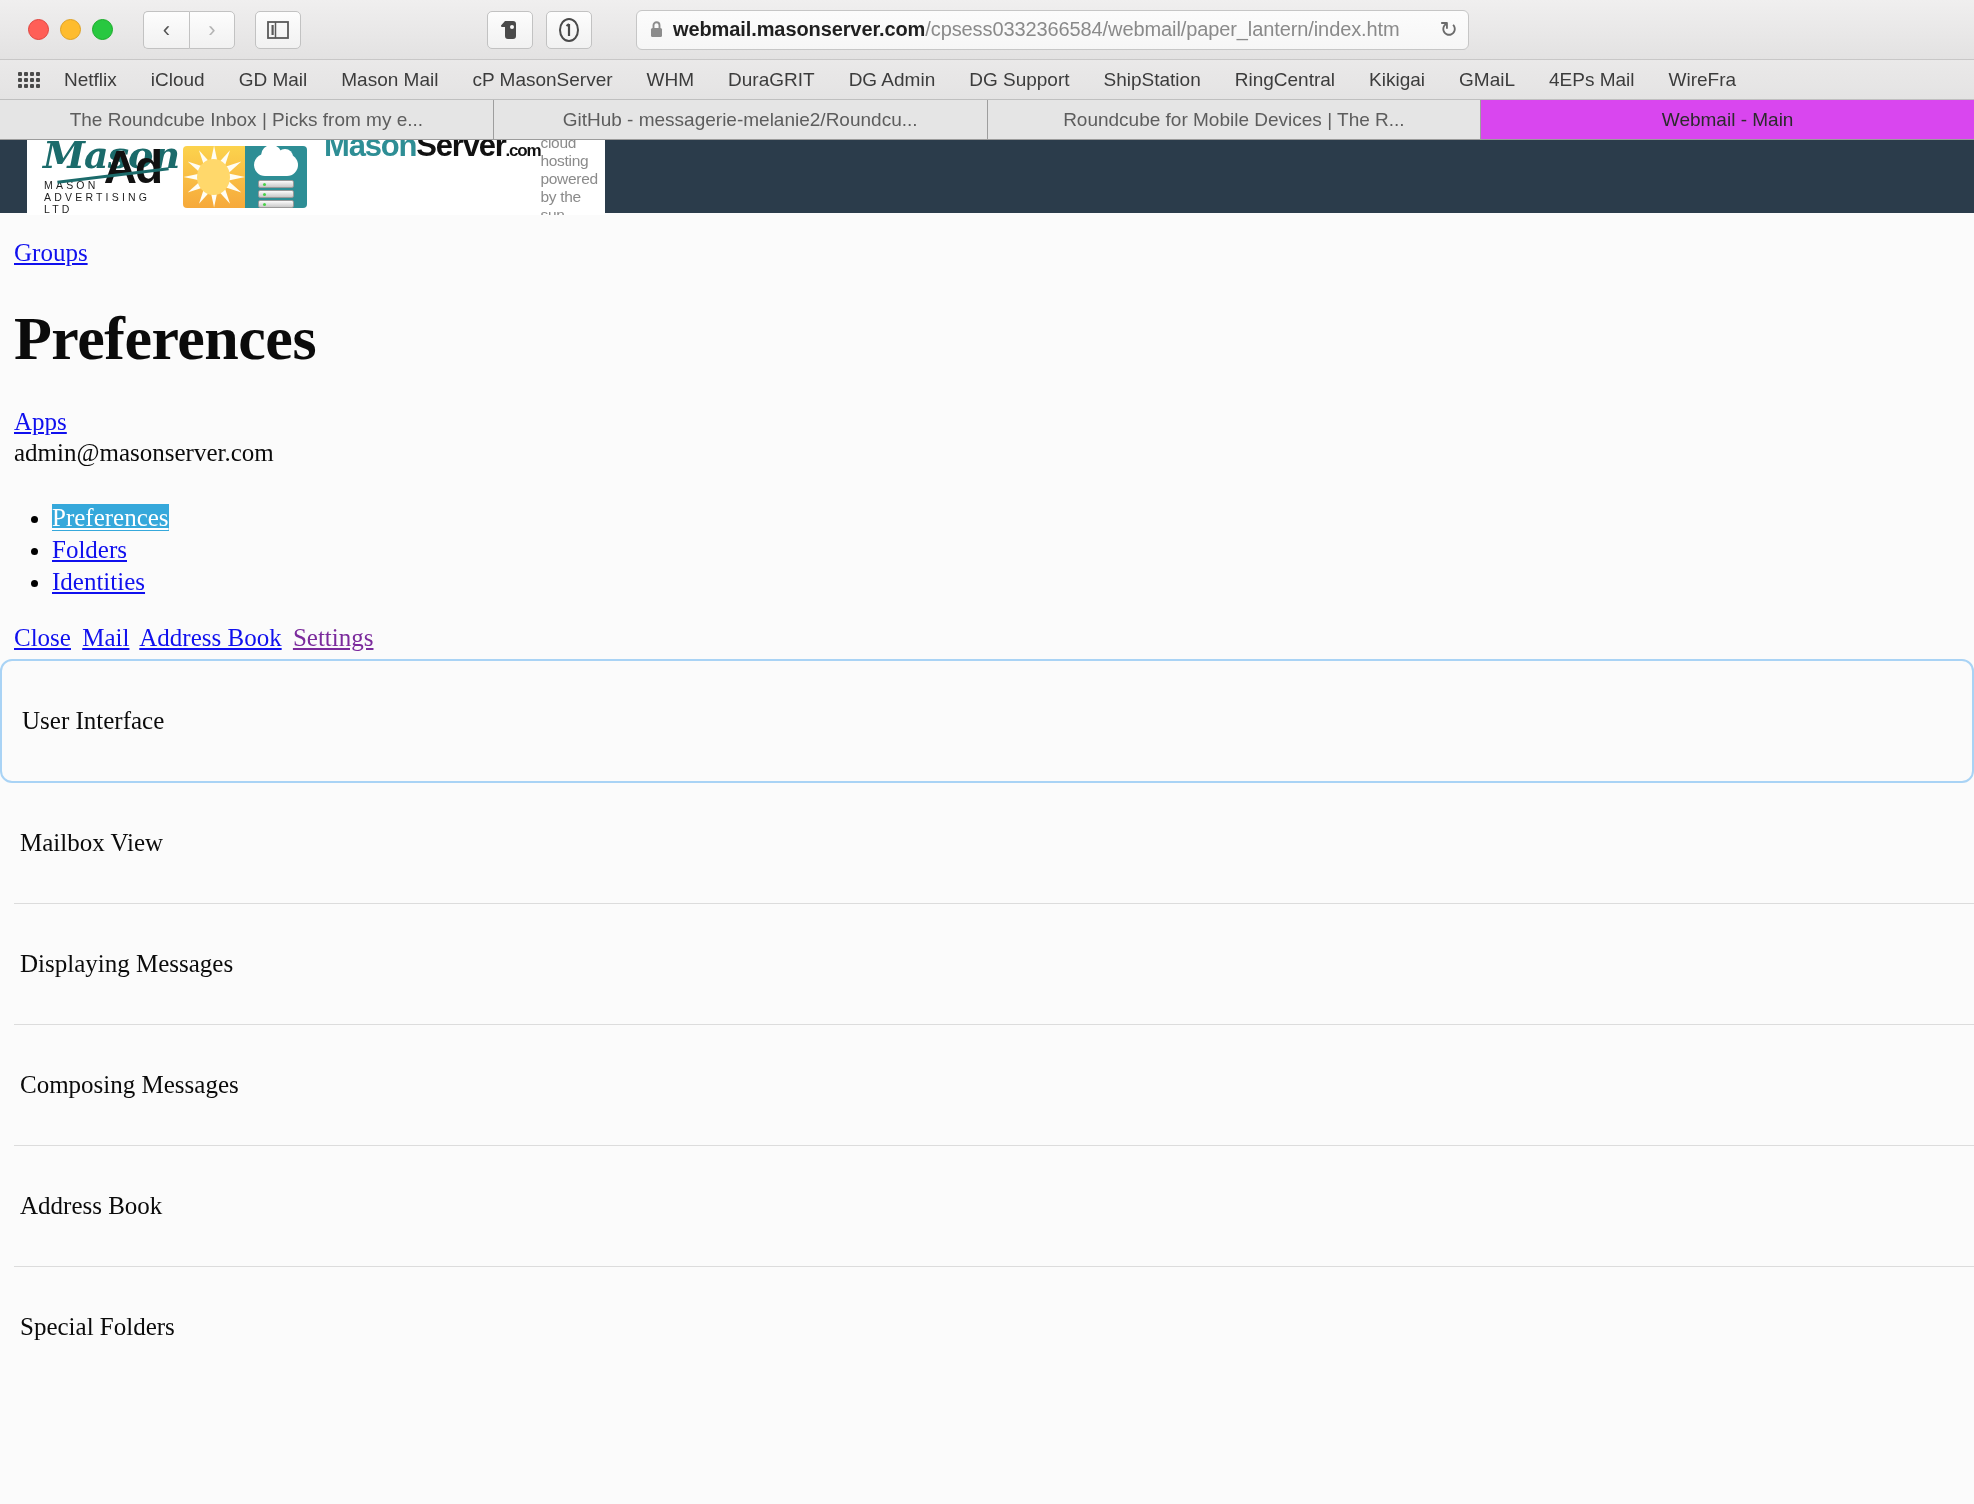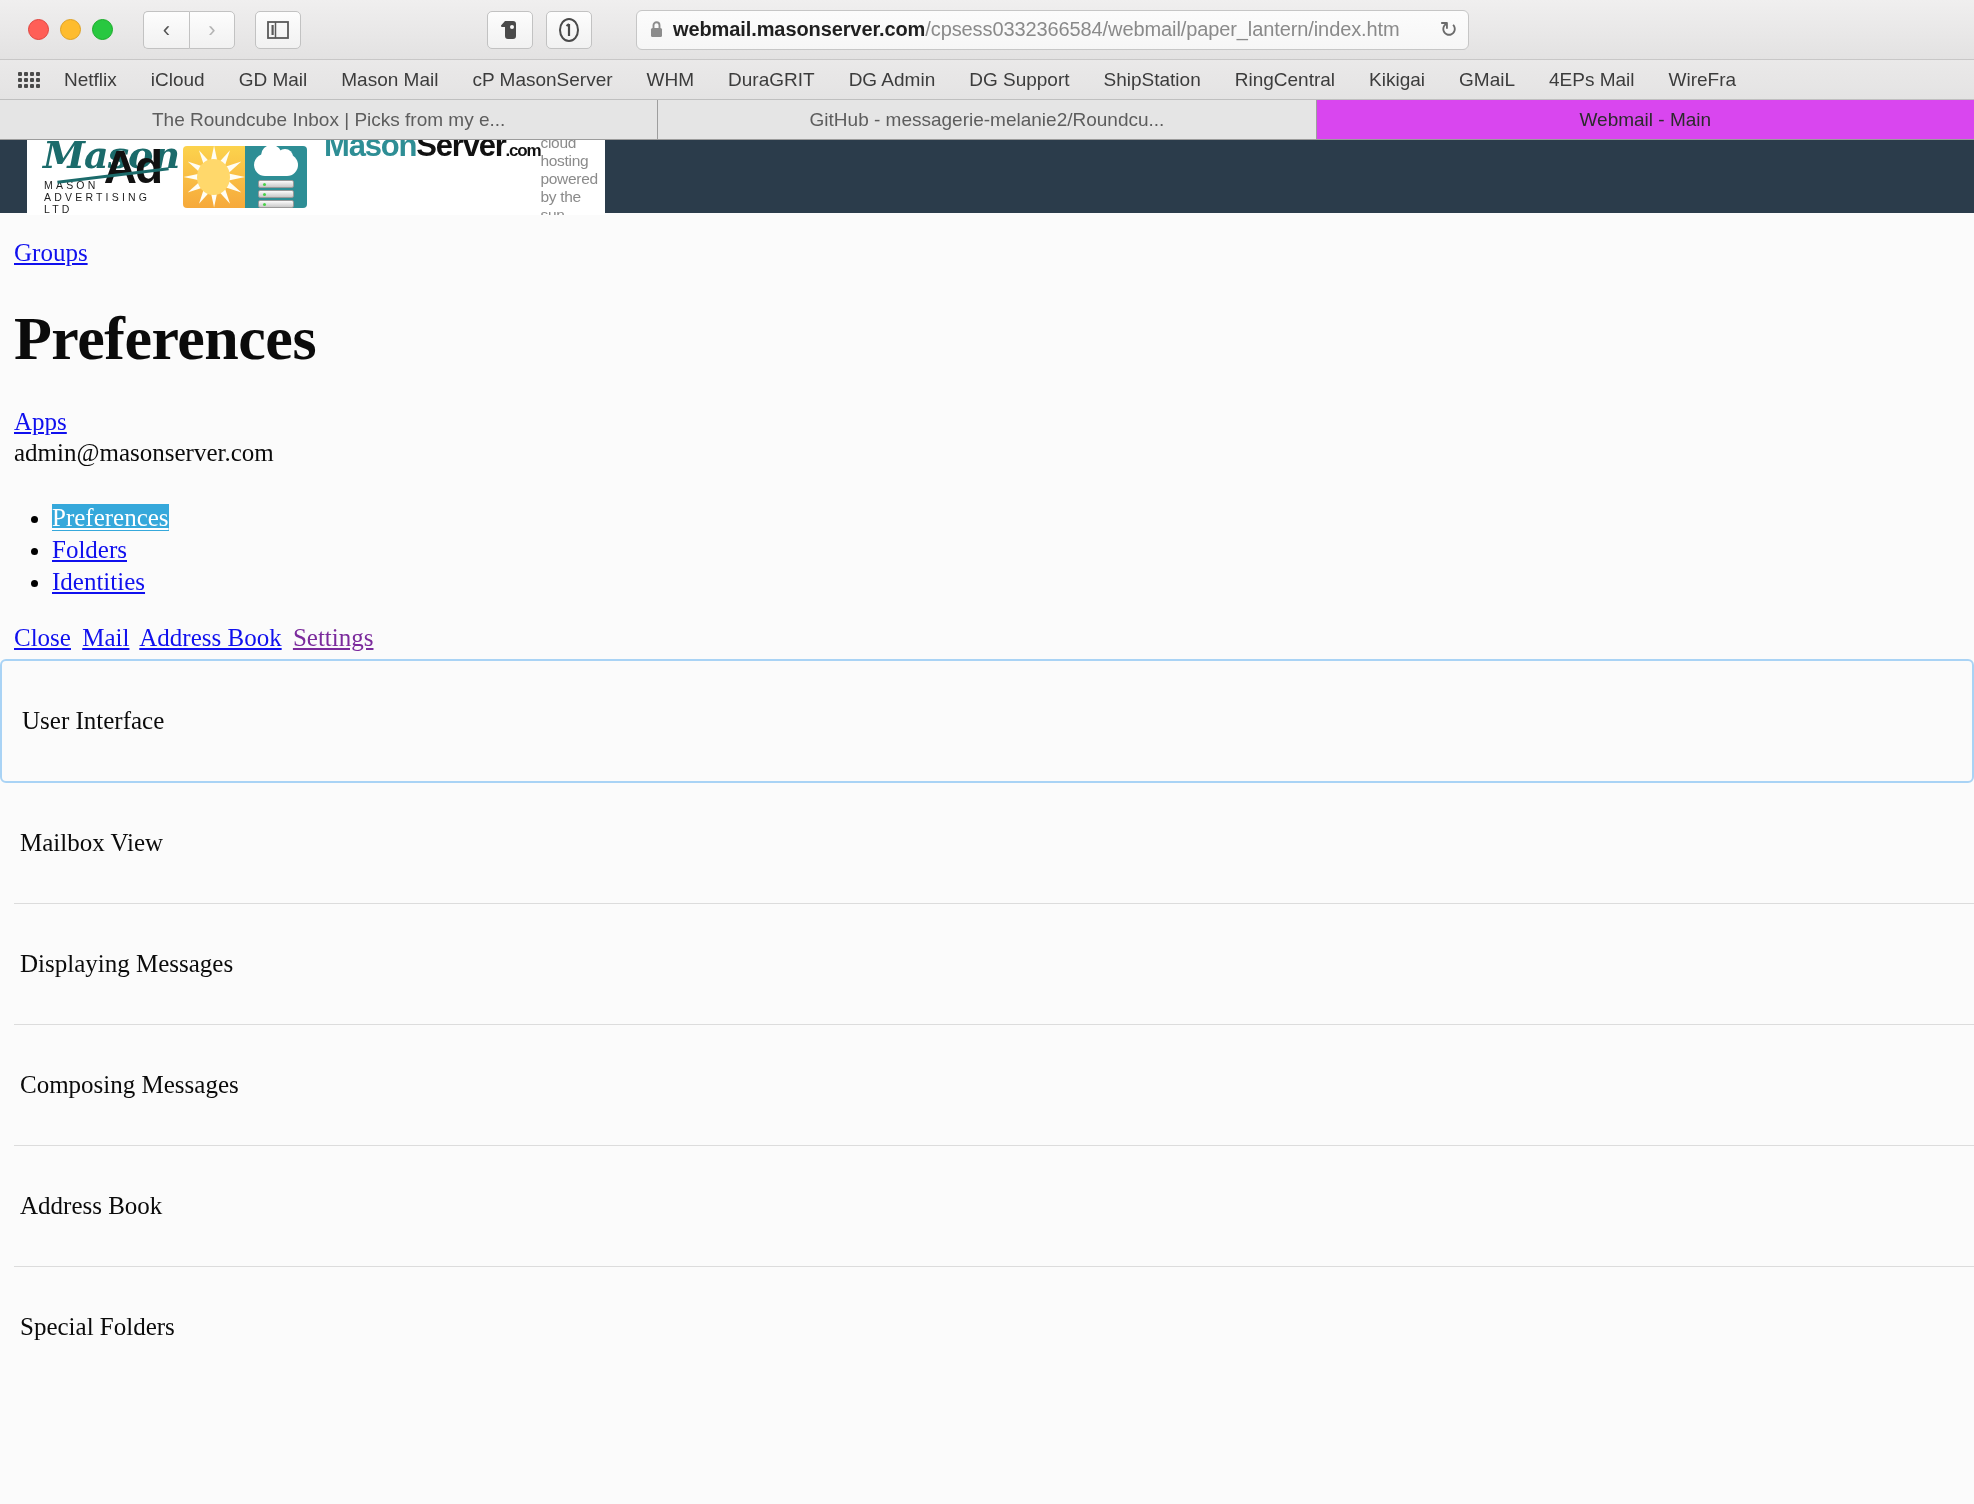--- a/index.html
+++ b/index.html
@@ -308,21 +308,21 @@
   .section-row {
     position: relative;
     font-size: 25px;
     color: #0b0b0b;
     padding: 46px 0 46px 6px;
     border-bottom: 1px solid #dcdcdc;
     width: 1960px;
   }
   .section-row.focused {
     border: 2px solid #a9d3f5;
-    border-radius: 6px;
+    border-radius: 12px;
     padding-left: 6px;
     width: 1974px;
     margin-left: -14px;
     padding-left: 20px;
   }
   .section-row:last-child { border-bottom: none; }
 </style>
 </head>
 <body>
 
@@ -405,20 +405,21 @@
     <span class="bm">RingCentral</span>
     <span class="bm">Kikigai</span>
     <span class="bm">GMaiL</span>
     <span class="bm">4EPs Mail</span>
     <span class="bm">WireFra</span>
   </div>
 
   <div class="tabstrip">
     <div class="tab">The Roundcube Inbox | Picks from my e...</div>
     <div class="tab">GitHub - messagerie-melanie2/Roundcu...</div>
+    <div class="tab">Roundcube for Mobile Devices | The R...</div>
     <div class="tab active">Webmail - Main</div>
   </div>
 
   <div class="viewport">
 
     <div class="adbar">
       <div class="adbanner">
 
         <div class="ad-masonad">
           <div class="ma-script">Mason</div>

